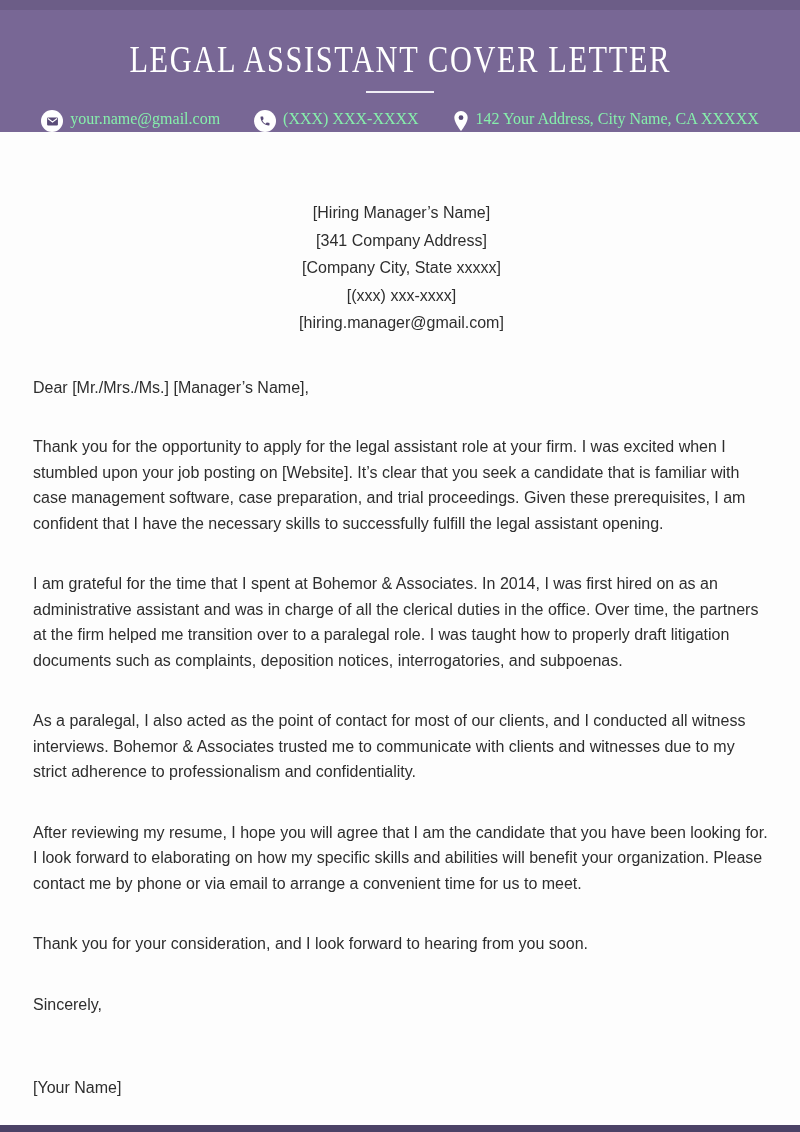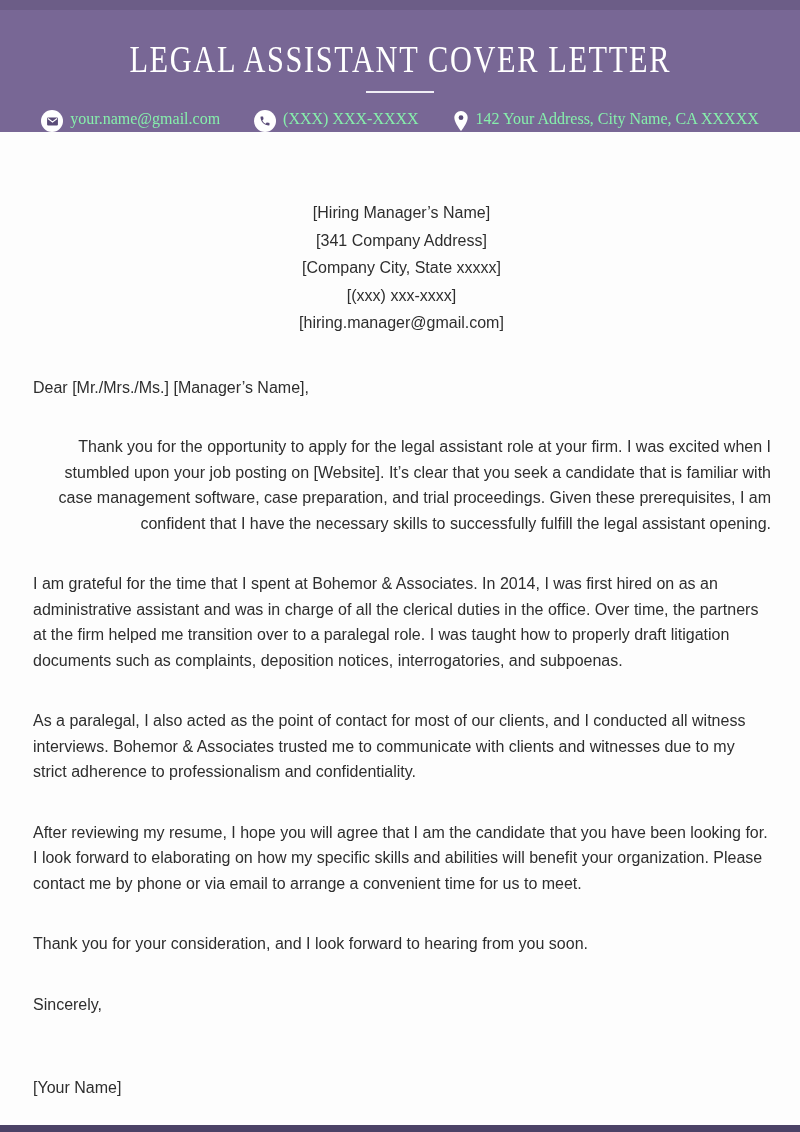--- a/index.html
+++ b/index.html
@@ -78,21 +78,21 @@
   .letter-body {
     padding: 25px 30px 0 33px;
     color: #2e2e2e;
     font-size: 16px;
   }
   .date-line { line-height: 1.3; }
   .recipient-block { margin-top: 42px; }
   .recipient-block div { line-height: 27.5px; text-align: center; }
   .salutation { margin-top: 41px; line-height: 1.3; }
   .para { margin-top: 35px; line-height: 25.5px; width: 738px; }
-  .para.first { margin-top: 36px; text-align: right; }
+  .para.first { margin-top: 36px; }
   .thanks-line { margin-top: 38px; line-height: 1.3; }
   .closing-line { margin-top: 40px; line-height: 1.3; }
   .signature-line { margin-top: 62px; line-height: 1.3; }
 
   
   .footer-bar {
     position: absolute;
     left: 0; bottom: 0;
     width: 100%;
     height: 7px;

